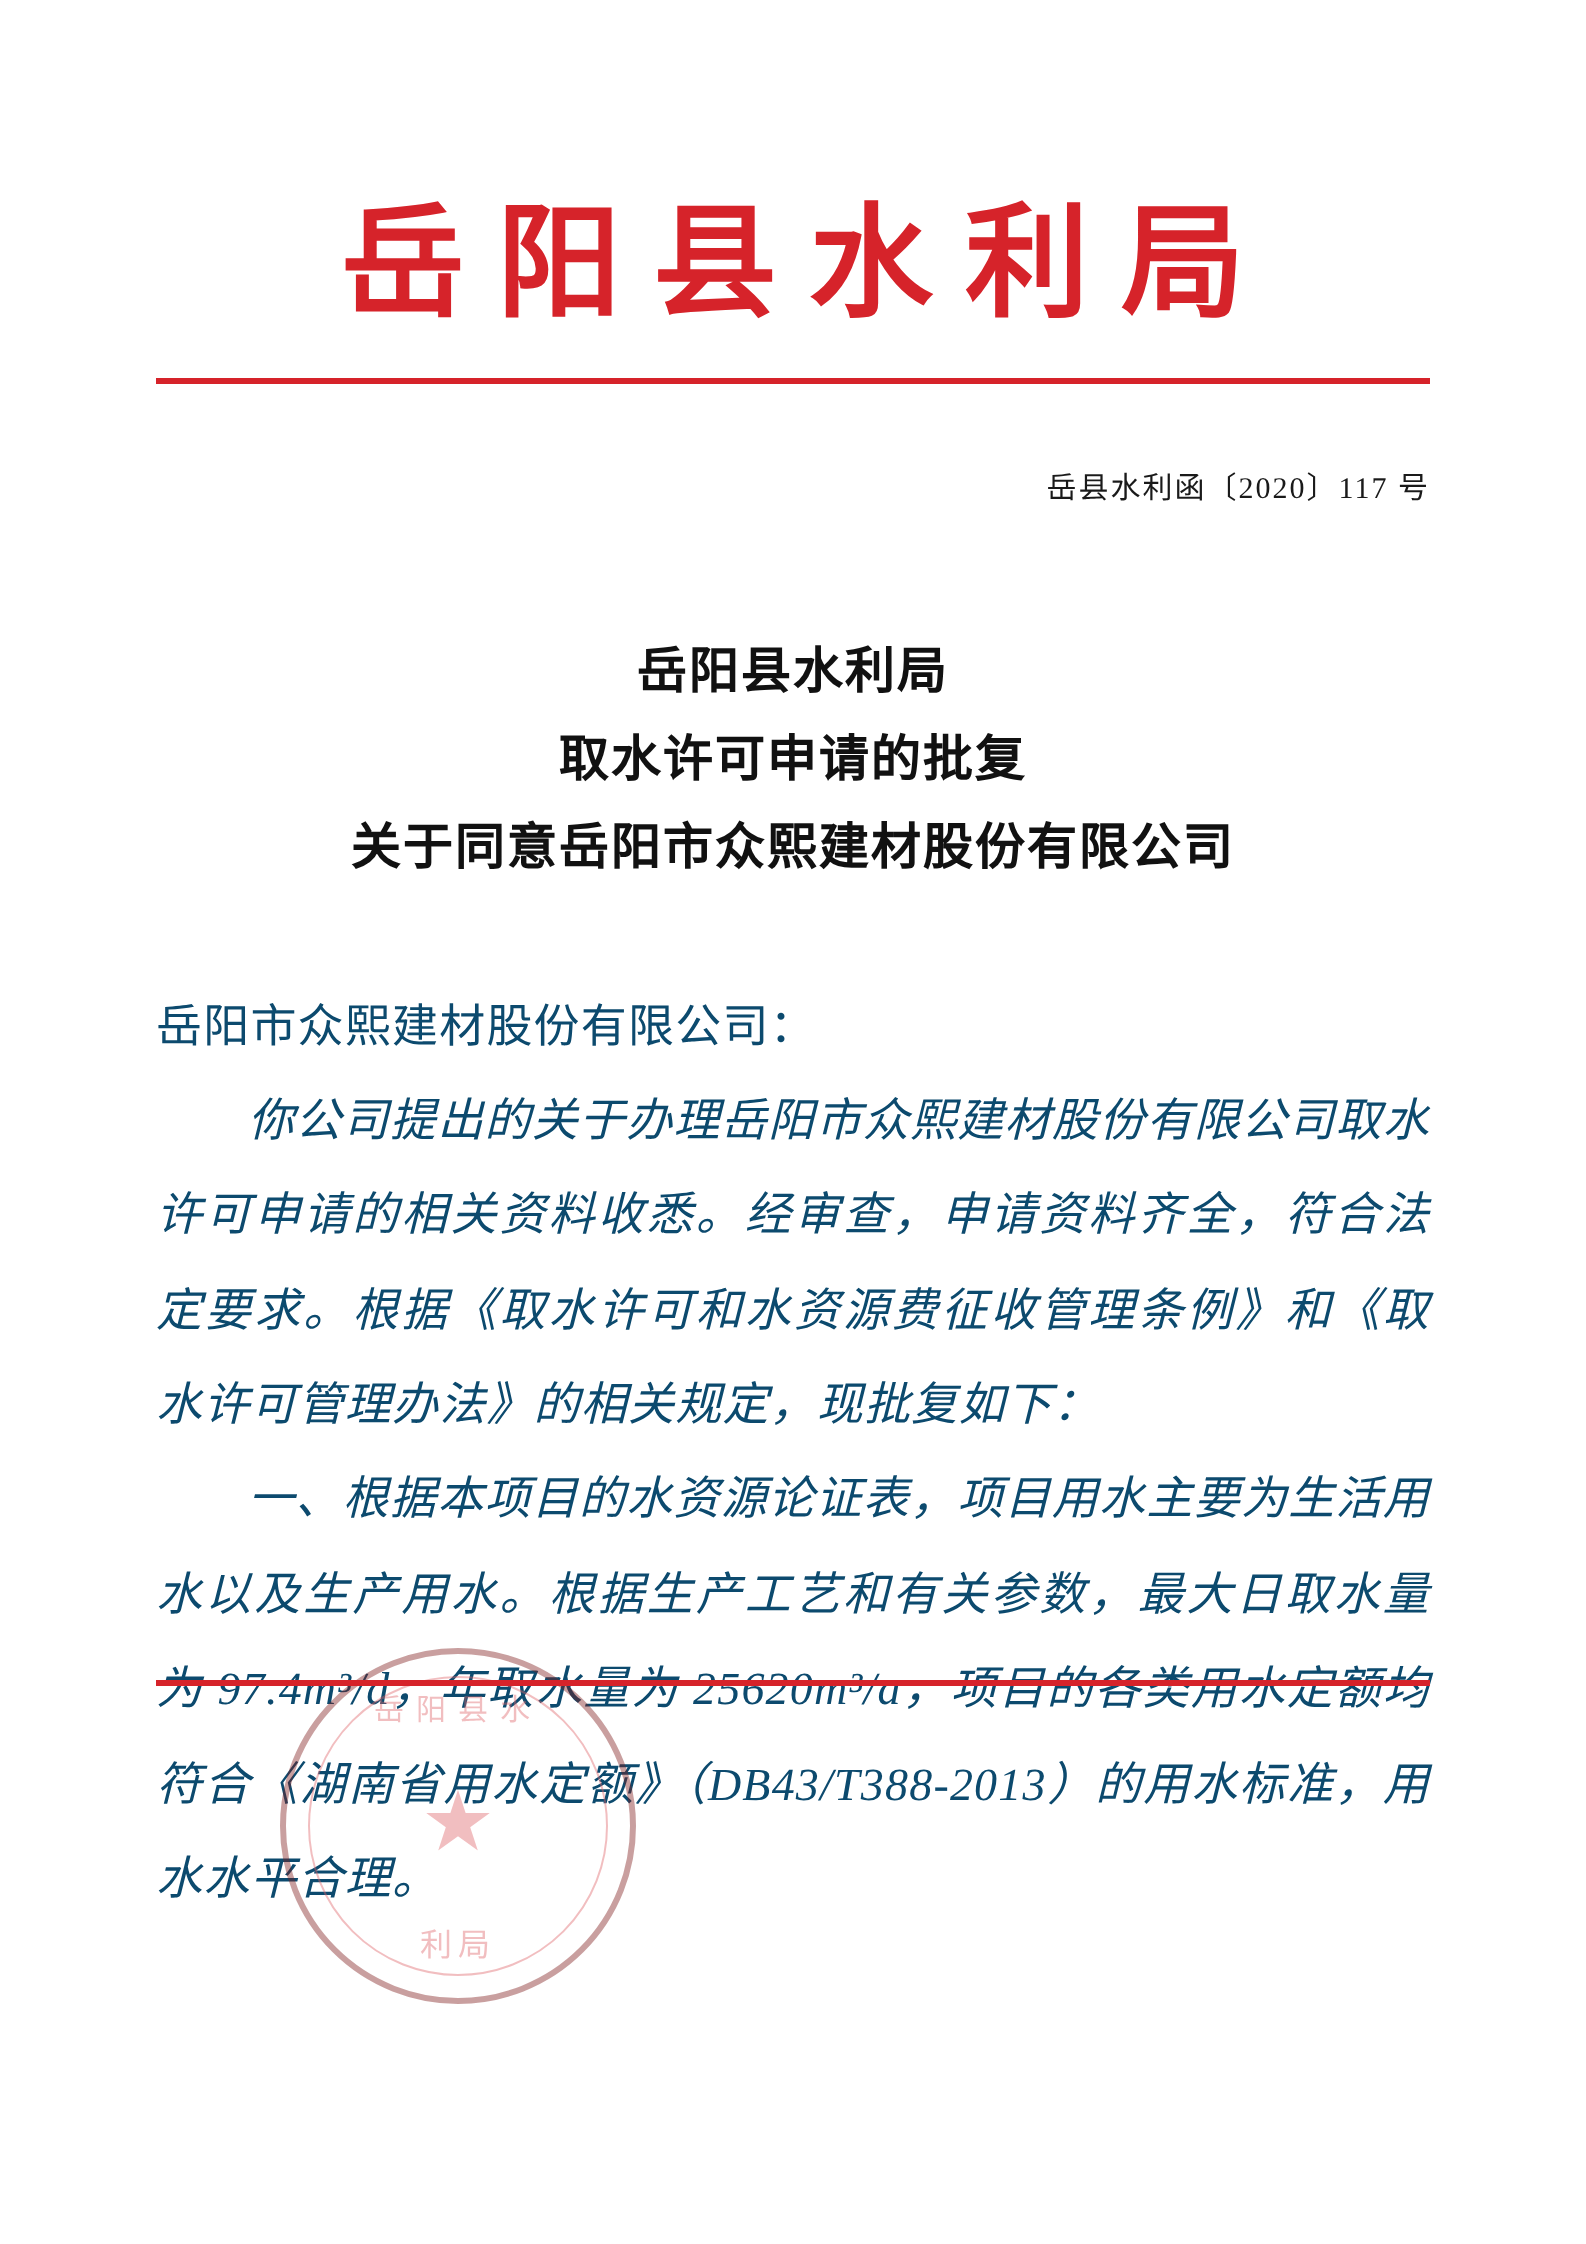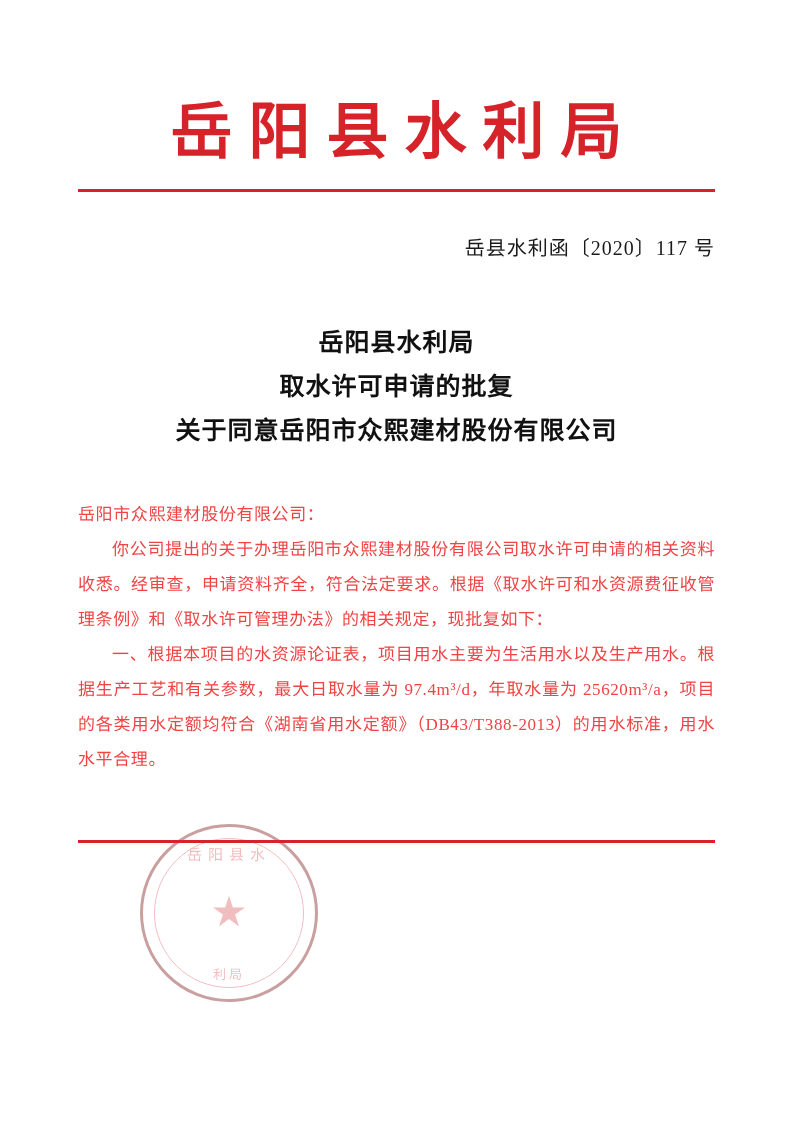--- a/index.html
+++ b/index.html
@@ -42,21 +42,21 @@
   .rule-top {
     margin-top: 22px;
     height: 3px;
     background: #d6232a;
   }
 
   
   .docnum-row {
     text-align: right;
     margin-top: 40px;
-    font-size: 20px;
+    font-size: 15px;
     letter-spacing: 1px;
     color: #1a1a1a;
   }
 
   
   .title-block {
     text-align: center;
     margin-top: 60px;
     font-family: "DejaVu Serif", "Liberation Serif", serif;
     font-weight: bold;
@@ -65,32 +65,33 @@
     letter-spacing: 1px;
     color: #111;
   }
   .title-line {
     white-space: nowrap;
   }
 
   
   .body-block {
     margin-top: 44px;
-    font-size: 17px;
+    font-size: 23px;
     line-height: 2.06;
     letter-spacing: 0.6px;
     text-align: justify;
-    color: #ef4444;
+    color: #0c4a6e;
   }
   .salutation {
     margin: 0 0 0 0;
   }
   .para {
     margin: 0;
     text-indent: 2em;
+    font-style: italic;
   }
 
   
   .rule-bottom {
     position: absolute;
     left: 78px;
     right: 78px;
     bottom: 88px;
     height: 3px;
     background: #d6232a;
@@ -134,21 +135,21 @@
     letter-spacing: 6px;
     font-family: "DejaVu Serif", "Liberation Serif", serif;
   }
   .seal .seal-bottom-text {
     position: absolute;
     bottom: 16px;
     left: 0;
     right: 0;
     text-align: center;
     color: #e0656a;
-    font-size: 13px;
+    font-size: 16px;
     letter-spacing: 3px;
     font-family: "DejaVu Serif", "Liberation Serif", serif;
   }
 </style>
 </head>
 <body>
 
 <div class="page">
 
   <div class="masthead">

